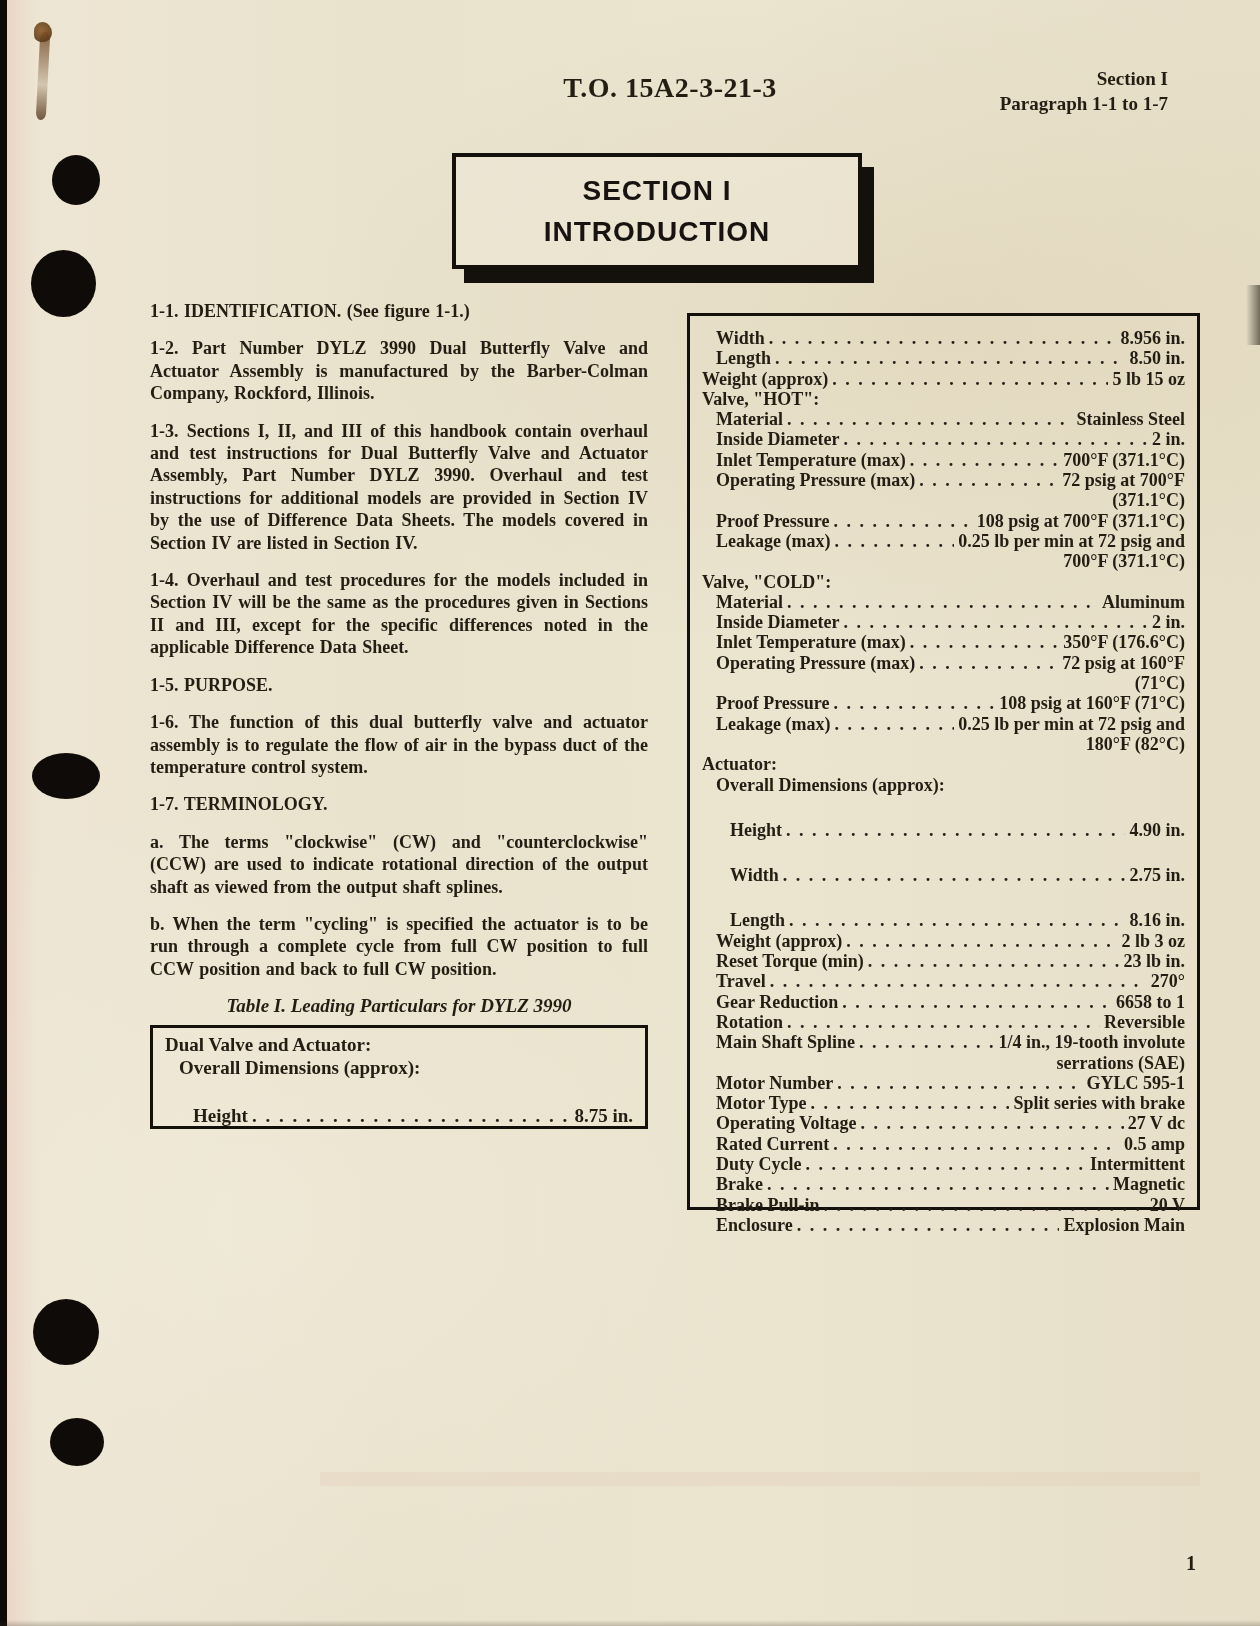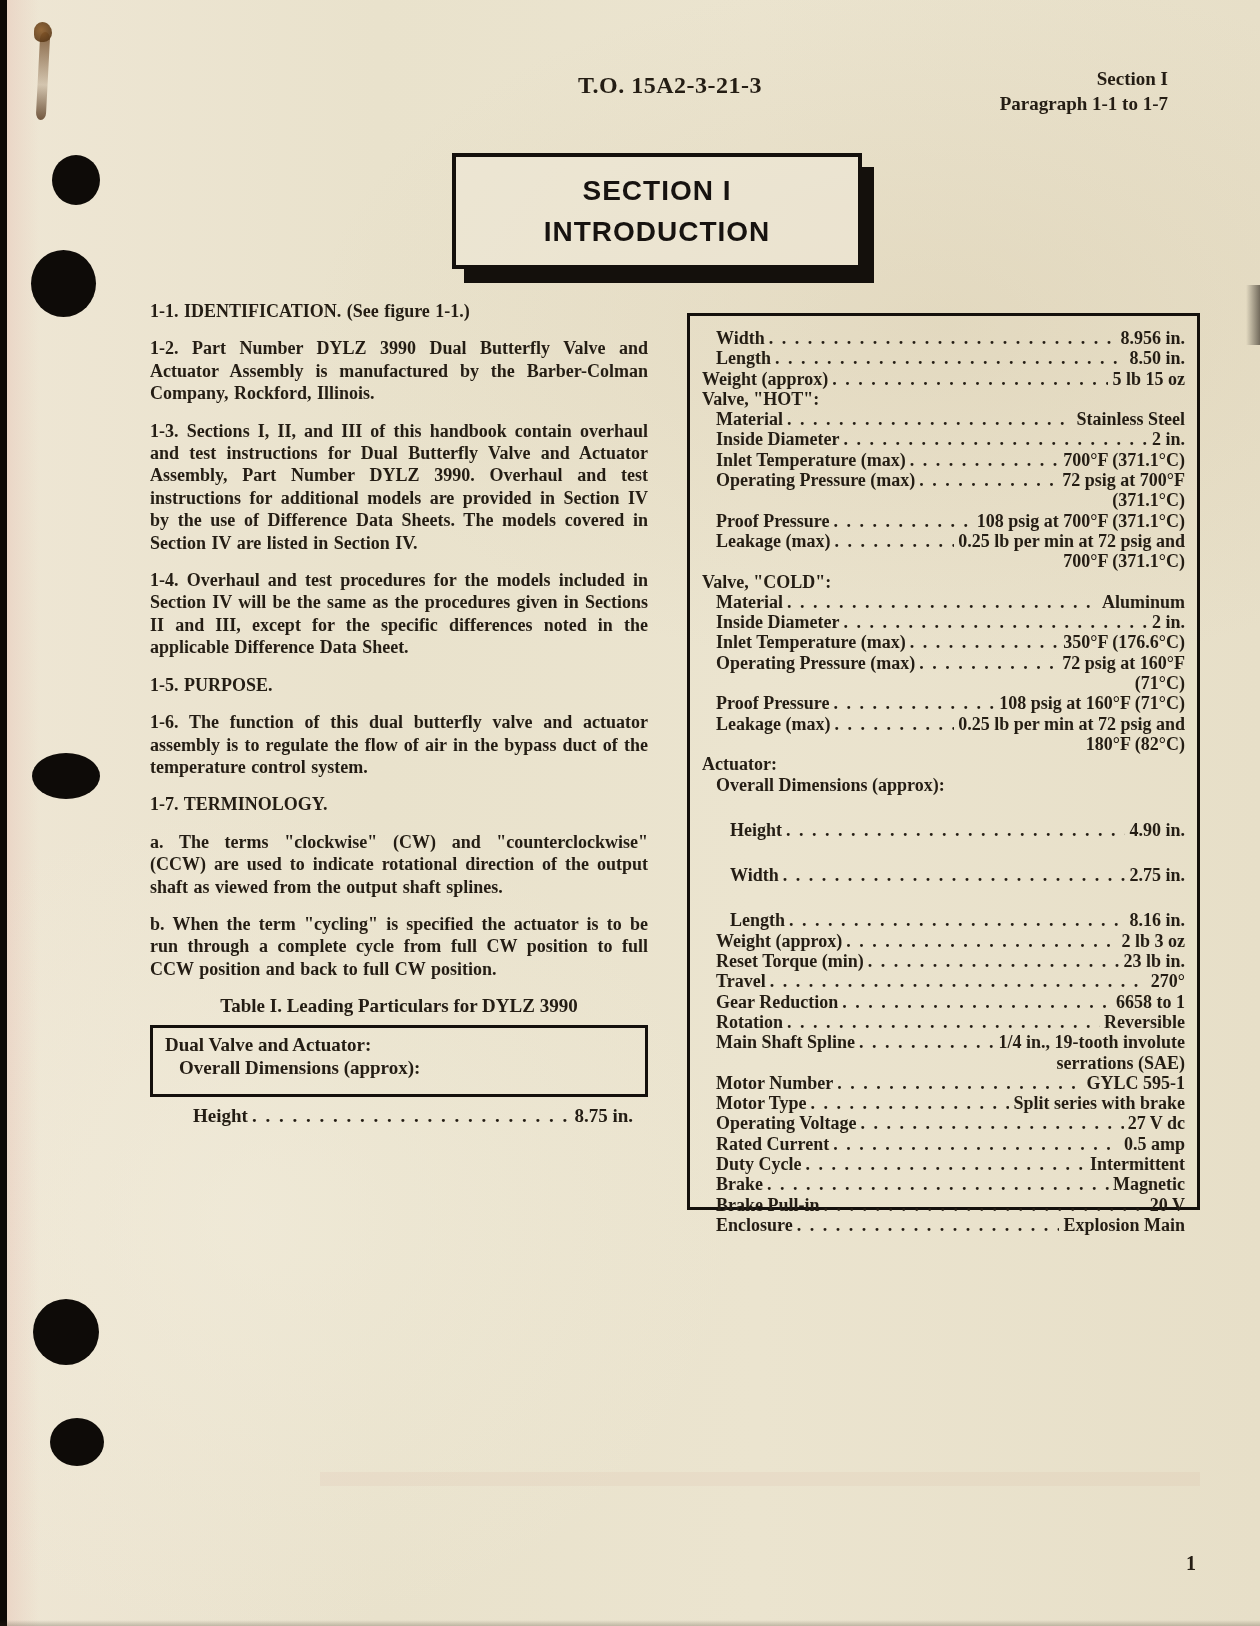--- a/index.html
+++ b/index.html
@@ -26,40 +26,40 @@
   .hole2{left:31px;top:250px;width:65px;height:67px;}
   .hole3{left:32px;top:753px;width:68px;height:46px;}
   .hole4{left:33px;top:1299px;width:66px;height:66px;}
   .hole5{left:50px;top:1418px;width:54px;height:48px;}
   .edge-smudge{position:absolute;right:0;top:285px;width:14px;height:60px;background:linear-gradient(90deg,rgba(20,14,8,0),rgba(20,14,8,.55));}
   .bottom-shade{position:absolute;left:0;right:0;bottom:0;height:6px;background:linear-gradient(180deg,rgba(0,0,0,0),rgba(60,50,35,.25));}
   .ghost-line{position:absolute;left:320px;right:60px;top:1472px;height:14px;background:rgba(200,130,120,.07);}
 
   
   .to-number{position:absolute;left:350px;top:72px;width:640px;text-align:center;
-    font-size:24px;font-weight:700;letter-spacing:.5px;}
+    font-size:28px;font-weight:700;letter-spacing:.5px;}
   .header-right{position:absolute;right:92px;top:66px;text-align:right;font-size:19px;font-weight:700;line-height:25px;}
 
   
   .section-box{position:absolute;left:452px;top:153px;width:402px;height:108px;
     border:4px solid #14100c;background:rgba(238,231,215,.6);
     box-shadow:12px 14px 0 0 #14100c;
     display:flex;flex-direction:column;align-items:center;justify-content:center;gap:9px;}
   .section-box .line{font-family:"Liberation Sans","DejaVu Sans",sans-serif;
     font-weight:700;font-size:28px;letter-spacing:1px;color:#171310;}
 
   
   .left-col{position:absolute;left:150px;top:300px;width:498px;}
   .para{margin:0 0 15px 0;font-size:18px;line-height:22.4px;font-weight:700;
     text-align:justify;word-spacing:1px;}
-  .table-caption{margin:12px 0 8px 0;font-size:19px;font-weight:700;text-align:center;}
+  .table-caption{margin:12px 0 8px 0;font-size:19px;font-weight:700;text-align:center;font-style:italic;}
 
   
   .spec-box{border:3px solid #14100c;box-sizing:border-box;font-weight:700;}
-  .left-box{width:498px;height:72px;padding:5px 12px 19px 12px;}
+  .left-box{width:498px;height:104px;padding:5px 12px 19px 12px;}
   .left-box .trow{line-height:23px;font-size:19px;}
   .right-box{position:absolute;left:687px;top:313px;width:513px;height:897px;padding:12px 12px 6px 12px;}
   .right-box .trow{line-height:20.3px;font-size:18px;}
 
   .trow{display:flex;align-items:flex-end;}
   .trow .lbl{white-space:nowrap;}
   .trow .val{white-space:nowrap;text-align:right;}
   .trow .leader{flex:1 1 auto;min-width:6px;overflow:hidden;white-space:nowrap;margin:0 4px;}
   .trow .leader::after{content:". . . . . . . . . . . . . . . . . . . . . . . . . . . . . . . . . . . . . . . . . . . . . . . . . . . .";
     letter-spacing:2px;}

